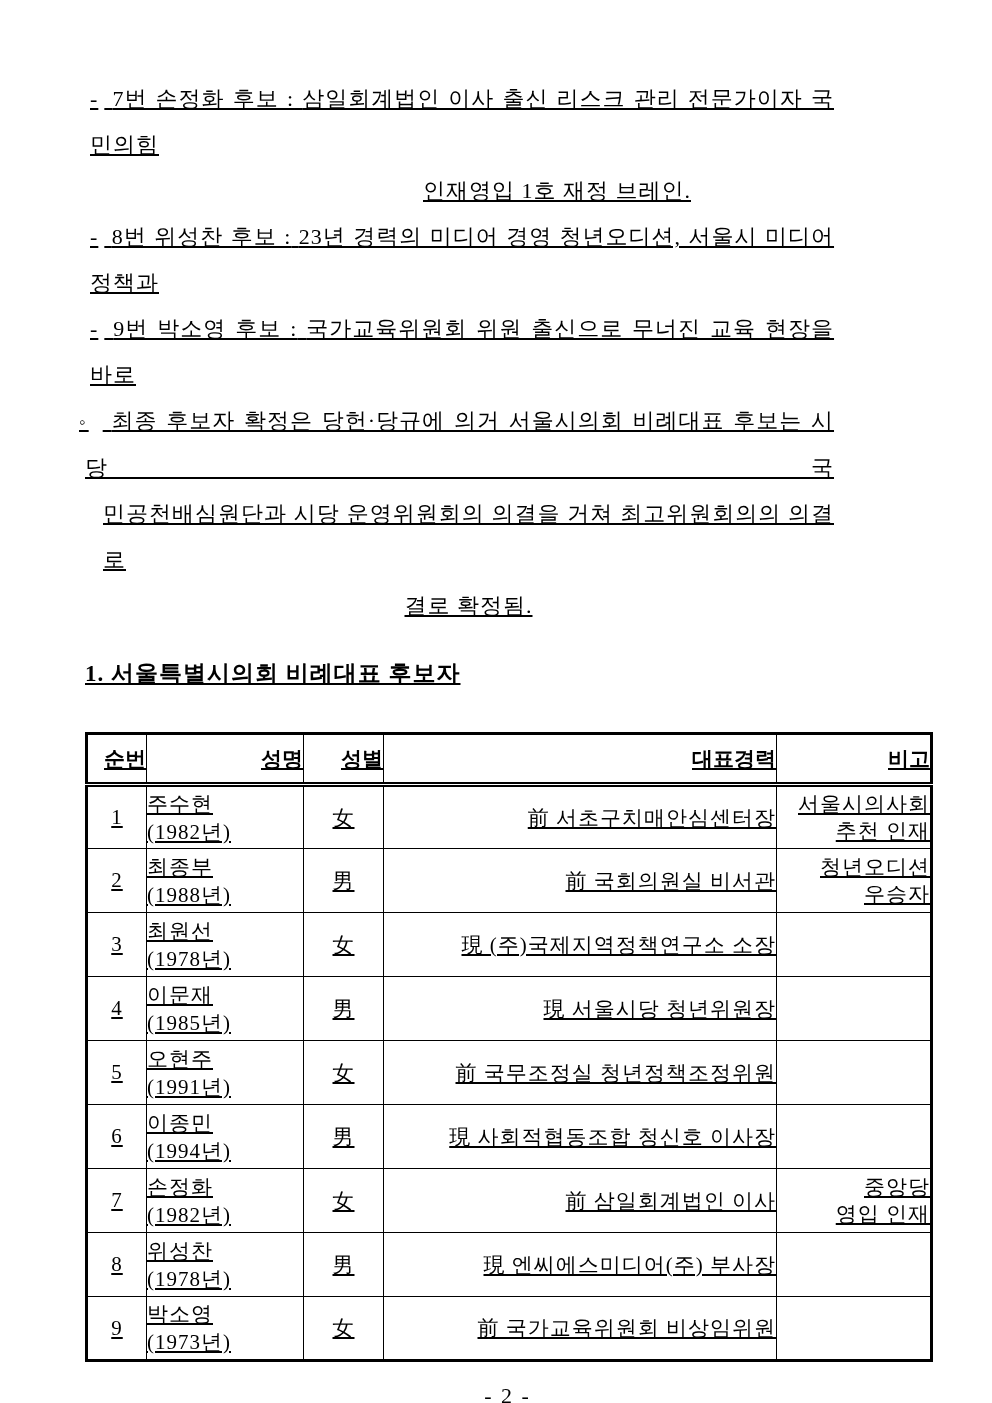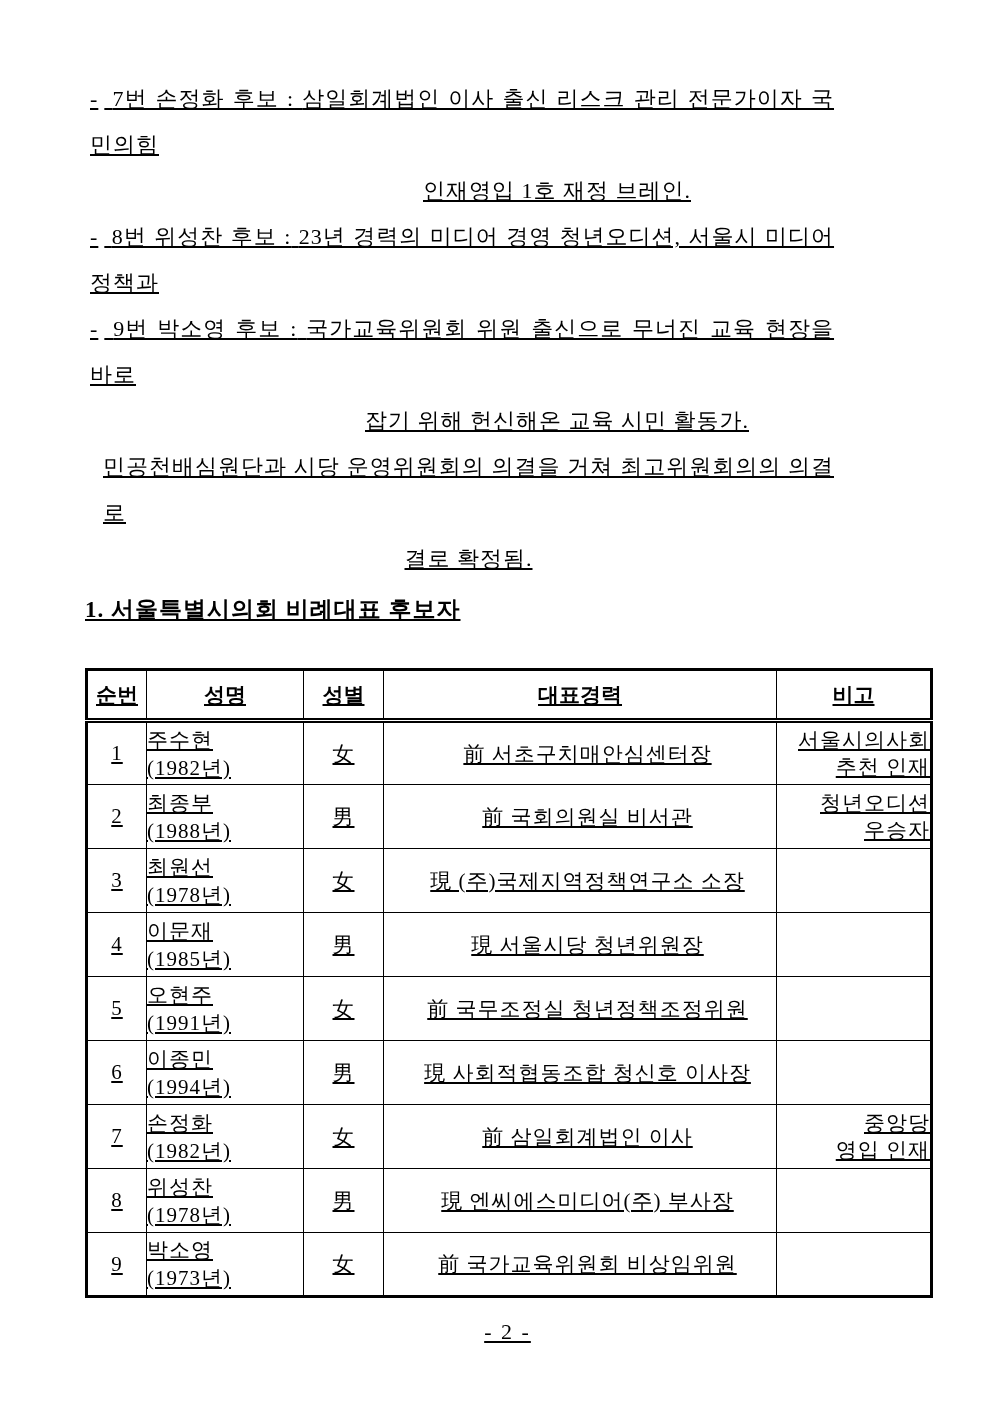--- a/index.html
+++ b/index.html
@@ -32,21 +32,21 @@
 
   
   .divider {
     font-size: 22px; line-height: 46px; letter-spacing: 1px;
     text-align: center; white-space: pre;
     width: 845px;
   }
 
   
   .section-title {
-    margin-top: 10px;
+    margin-top: 27px;
     font-size: 23px; line-height: 36px;
     font-weight: bold; letter-spacing: 1px;
   }
 
   
   table.cand {
     margin-top: 40px;
     border-collapse: collapse;
     table-layout: fixed;
     width: 845px;
@@ -55,31 +55,31 @@
   table.cand th, table.cand td {
     border: 1px solid #000;
     vertical-align: middle;
   }
   table.cand th {
     border-bottom: 5px double #000;
     font-family: "Liberation Sans", "DejaVu Sans", sans-serif;
     font-weight: bold;
     font-size: 21px;
     height: 51px;
-    text-align: center;
+    text-align: right;
   }
   table.cand td {
     height: 64px;
     font-size: 21px;
     letter-spacing: 1px;
   }
   .c-no     { text-align: center; }
   .c-name   { text-align: left; line-height: 28px; }
   .c-gender { text-align: center; }
-  .c-career { text-align: center; padding-left: 15px; }
+  .c-career { text-align: right; padding-left: 15px; }
   .c-note   { text-align: right; white-space: pre-line; font-size: 19px; line-height: 27px; }
 
   
   .page-number {
     margin-top: 20px;
     width: 845px;
     text-align: center;
     font-size: 22px; line-height: 28px;
     letter-spacing: 2px;
   }
@@ -102,24 +102,27 @@
       <span class="marker-dash">-</span>
       <span>8번 위성찬 후보 :</span>
       <span>23년 경력의 미디어 경영 청년오디션, 서울시 미디어 정책과</span>
     </div>
 
     <div class="line stretch note-l1">
       <span class="marker-dash">-</span>
       <span>9번 박소영 후보 :</span>
       <span>국가교육위원회 위원 출신으로 무너진 교육 현장을 바로</span>
     </div>
-    <div class="line note-l2">잡기 위해 헌신해온 교육 시민 활동가.</div>
   </section>
 
   <section>
+    <div class="line stretch conf-first">
+      <span class="marker">◦</span>
+      <span>최종 후보자 확정은 당헌·당규에 의거 서울시의회 비례대표 후보는 시당 국</span>
+    </div>
     <div class="line stretch conf-hang">민공천배심원단과 시당 운영위원회의 의결을 거쳐 최고위원회의의 의결로</div>
     <div class="line conf-hang">결로 확정됨.</div>
   </section>
 
 
   <h2 class="section-title">1. 서울특별시의회 비례대표 후보자</h2>
 
   <table class="cand">
     <colgroup>
       <col style="width:60px">

